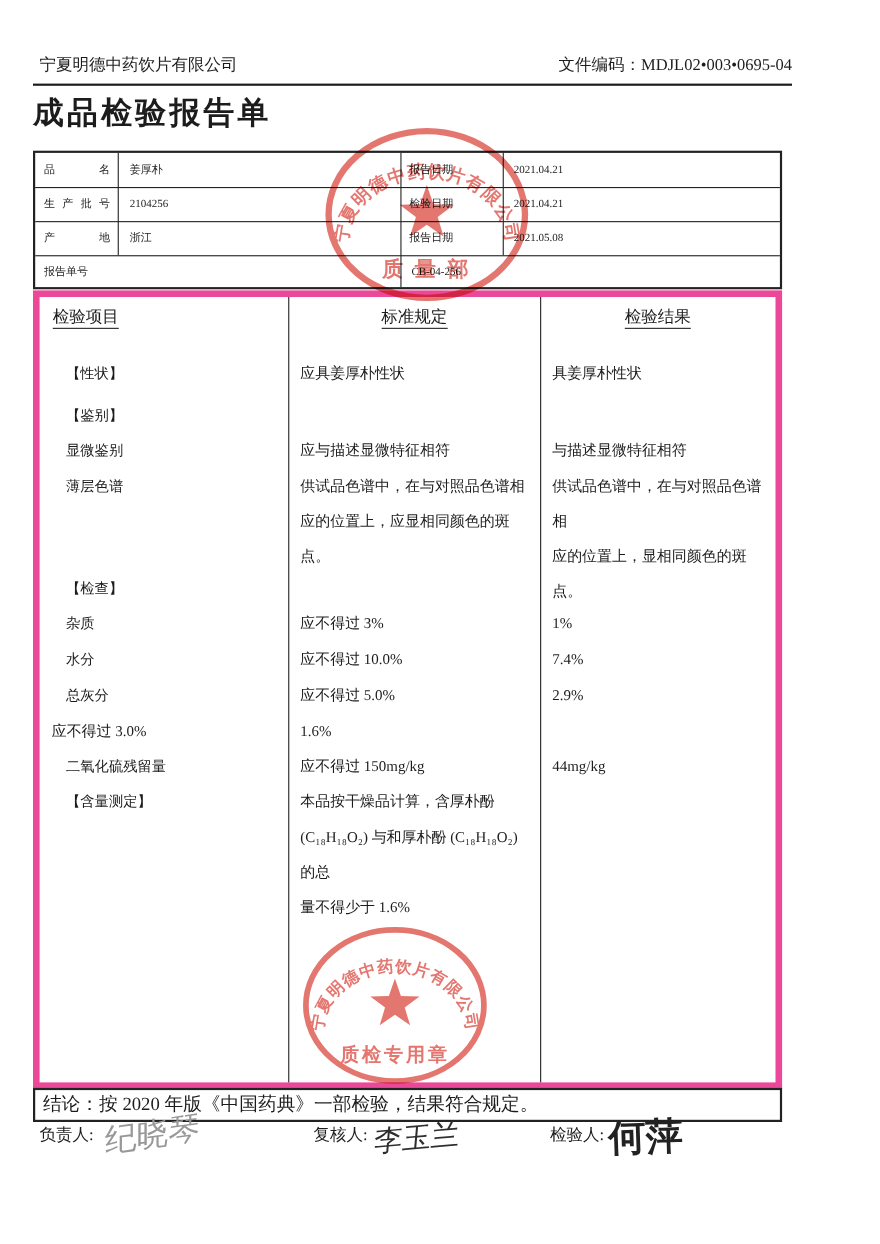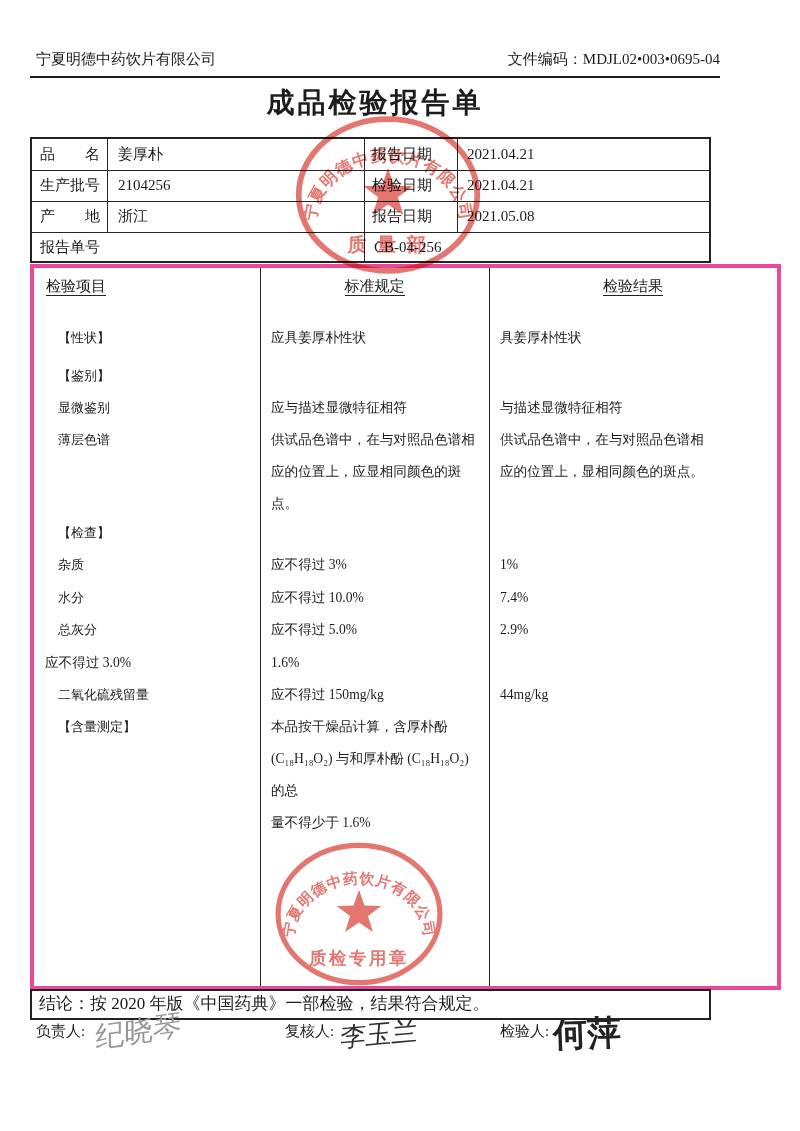--- a/index.html
+++ b/index.html
@@ -6,31 +6,31 @@
   html,body { background:#ffffff; }
   .page {
     position:relative; width:800px; height:1131px; background:#ffffff;
     font-family:"Liberation Serif","DejaVu Serif",serif; color:#1c1c1c;
     overflow:hidden;
   }
   
   .doc-header { position:absolute; left:36px; top:50px; width:684px;
     display:flex; justify-content:space-between; font-size:15px; }
   .header-rule { position:absolute; left:30px; top:76px; width:690px; border-top:2px solid #1c1c1c; }
-  .doc-title { position:absolute; left:30px; top:84px; width:690px; text-align:center;
+  .doc-title { position:absolute; left:30px; top:84px; width:690px; 
     font-size:28px; font-weight:bold; letter-spacing:3px; }
   
   .ptable { position:absolute; left:30px; top:137px; width:681px; height:126px;
-    border:2px solid #222; font-size:15px; }
+    border:2px solid #222; font-size:10px; }
   .ptable .hline { position:absolute; left:0; right:0; border-top:1px solid #222; }
   .ptable .vline { position:absolute; top:0; border-left:1px solid #222; }
   .pcell { position:absolute; height:31px; line-height:31px; white-space:nowrap; }
   .plabel { text-align:justify; text-align-last:justify; text-justify:inter-character; }
   
-  .itable { position:absolute; left:30px; top:264px; width:751px; height:726px; border:4px solid #ec4899;text-decoration:underline; }
+  .itable { position:absolute; left:30px; top:264px; width:681px; height:726px; border:6px solid #ec4899;text-decoration:underline; }
   .itable .vdiv { position:absolute; top:0; bottom:0; border-left:1px solid #222; }
   .ith { position:absolute; top:9px; font-size:15px; }
   .ith .u { border-bottom:1px solid #222; padding-bottom:1px; }
   .ith-1 { left:12px; }
   .ith-2 { left:226px; width:229px; text-align:center; }
   .ith-3 { left:455px; right:0; text-align:center; }
   .irow { position:absolute; left:0; right:0; display:grid; grid-template-columns:226px 229px 1fr; }
   .irow .c1 { padding-left:24px; font-size:13px; line-height:32px; white-space:pre-line; }
   .irow .c2, .irow .c3 { padding-left:11px; padding-right:4px; font-size:13.6px; line-height:32px; white-space:pre-line; }
   

